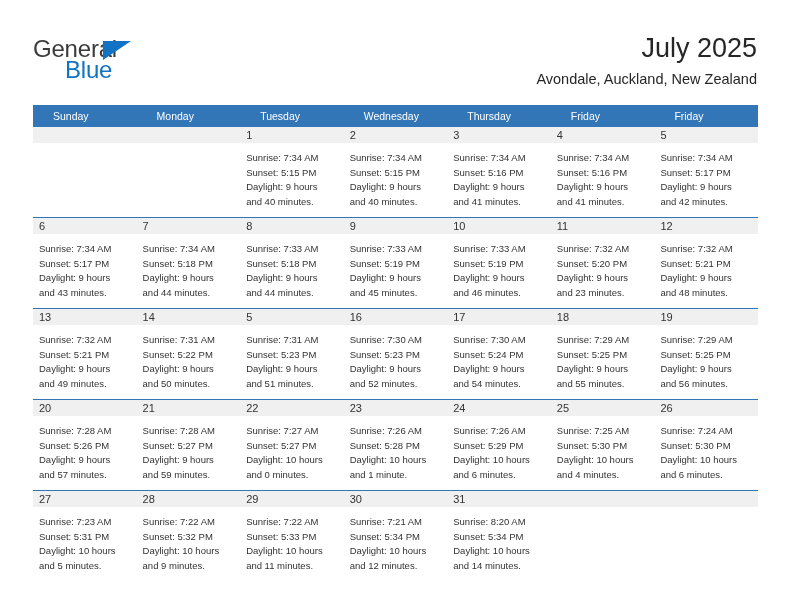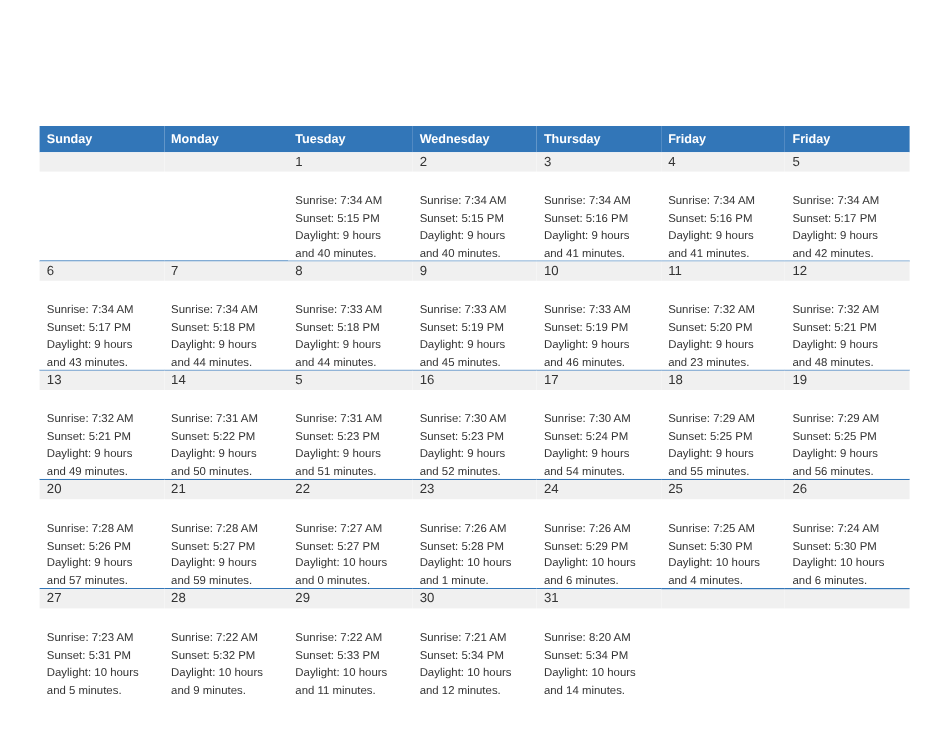--- a/index.html
+++ b/index.html
@@ -89,23 +89,23 @@
     left: 33px;
     top: 105px;
     width: 725px;
     border-collapse: collapse;
     table-layout: fixed;
   }
   .calendar th {
     background: #3276b8;
     color: #ffffff;
     font-size: 10.5px;
-    font-weight: bold;
+    font-weight: normal;
     text-align: left;
-    padding: 5px 0 5px 6px;
+    padding: 5px 0 5px 20px;
     height: 11px;
     border: none;
     margin-top: 20px;
   }
   .calendar col {
     width: 103.57px;
   }
 
   .week-row td {
     vertical-align: top;
@@ -130,41 +130,55 @@
     height: 16px;
     background: transparent;
   }
   .daynum {
     font-size: 11px;
     color: #333333;
     padding: 2px 0 0 6px;
     line-height: 13px;
   }
   .cell-body {
-    padding: 18px 5px 0 6px;
+    padding: 8px 5px 0 6px;
   }
   .cell-line {
     font-size: 9.5px;
     color: #333333;
     line-height: 14.6px;
     white-space: nowrap;
   }
   .empty-cell {
     height: 90px;
     background: #ffffff;
   }
   .empty-cell .daynum-band {
     background: #f0f0f0;
   }
 </style>
 </head>
 <body>
 
 <div class="page">
 
+  <div class="header">
+
+    <div class="logo">
+      <span class="logo-general">General</span>
+      <span class="logo-triangle"></span>
+      <span class="logo-blue">Blue</span>
+    </div>
+
+    <div class="title-block">
+      <div class="cal-title">July 2025</div>
+      <div class="cal-subtitle">Avondale, Auckland, New Zealand</div>
+    </div>
+
+  </div>
 
   <table class="calendar">
     <colgroup>
       <col>
         <col>
         <col>
         <col>
         <col>
         <col>
         <col>

